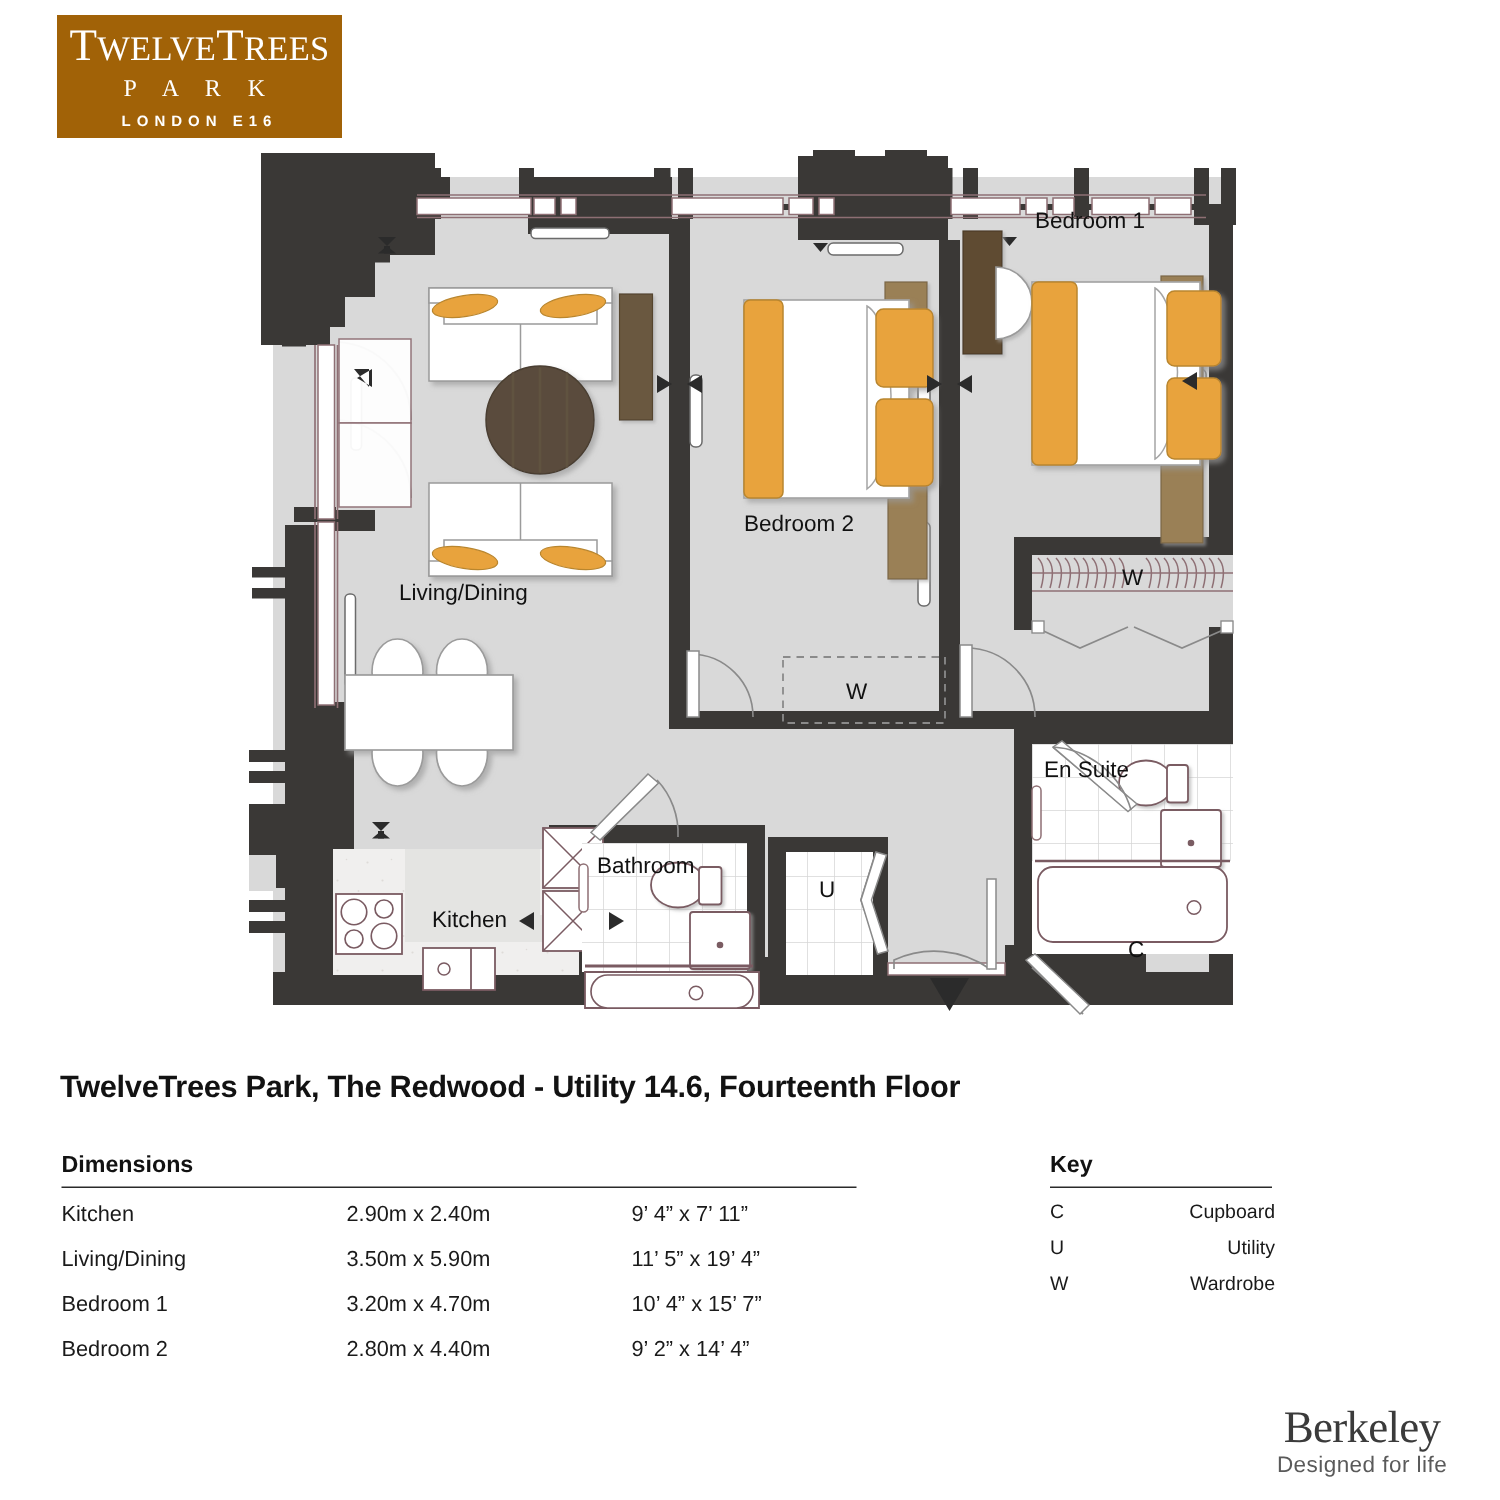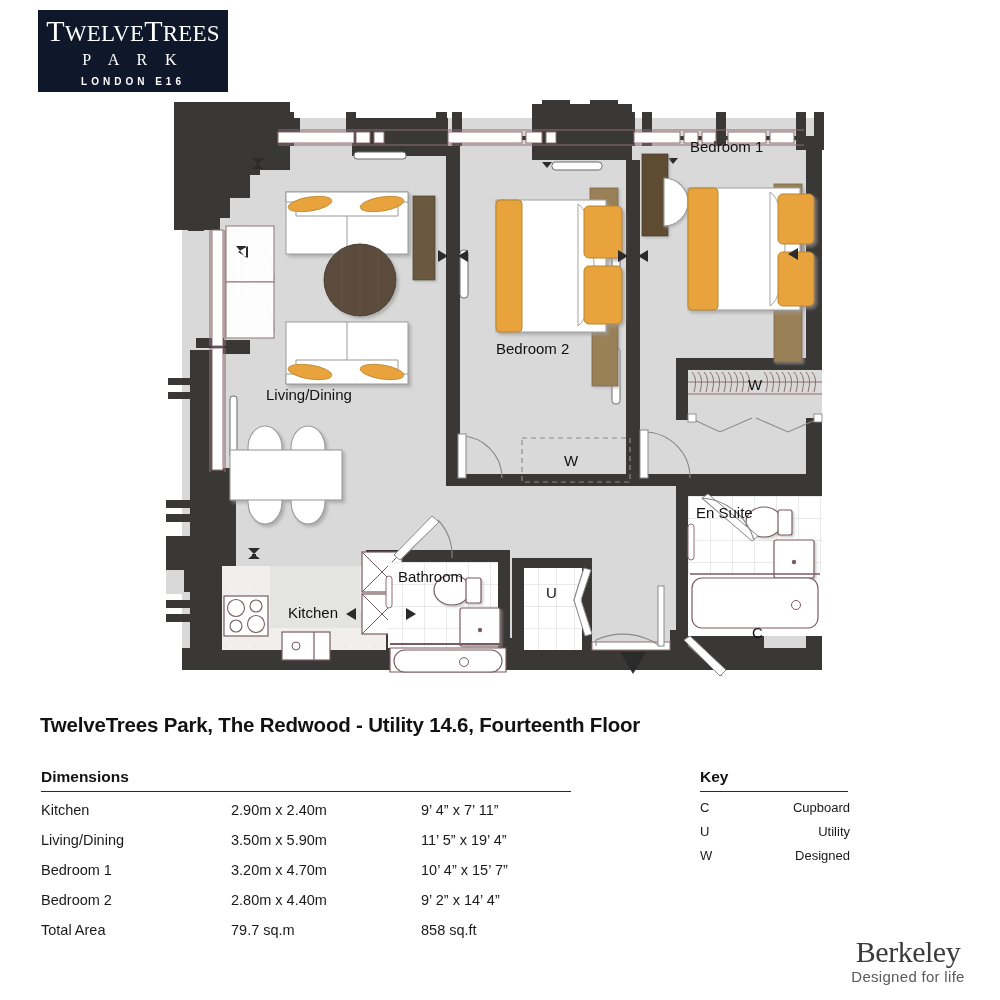--- a/index.html
+++ b/index.html
@@ -8,21 +8,21 @@
     width:1000px;height:1000px;
     background:#ffffff;
     font-family:"Liberation Sans", sans-serif;
     color:#1a1a1a;
     position:relative;
     overflow:hidden;
   }
   
   #logo-box{
     position:absolute;left:38px;top:10px;width:190px;height:82px;
-    background:#0f172a;
+    background:#a16207;
     display:flex;flex-direction:column;align-items:center;justify-content:center;
   }
   #logo-line1{
     color:#ffffff;font-size:23px;letter-spacing:0.2px;
     font-family:"Liberation Serif", serif;font-weight:400;
     white-space:nowrap;line-height:1;
   }
   #logo-line1 .cap{font-size:30px;}
   #logo-line2{
     color:#ffffff;font-size:16px;letter-spacing:7px;margin-top:5px;
@@ -491,43 +491,38 @@
       <div class="dim-row">
         <div class="dim-room">Bedroom 1</div>
         <div class="dim-m">3.20m x 4.70m</div>
         <div class="dim-ft">10’ 4” x 15’ 7”</div>
       </div>
       <div class="dim-row">
         <div class="dim-room">Bedroom 2</div>
         <div class="dim-m">2.80m x 4.40m</div>
         <div class="dim-ft">9’ 2” x 14’ 4”</div>
       </div>
-      <div class="dim-row">
-        <div class="dim-room">Total Area</div>
-        <div class="dim-m">79.7 sq.m</div>
-        <div class="dim-ft">858 sq.ft</div>
-      </div>
     </div>
 </div>
 
 <div id="keybox">
   <div id="key-head">Key</div>
   <div id="key-rule"></div>
   <div id="key-rows">
       <div class="key-row">
         <div class="key-sym">C</div>
         <div class="key-label">Cupboard</div>
       </div>
       <div class="key-row">
         <div class="key-sym">U</div>
         <div class="key-label">Utility</div>
       </div>
       <div class="key-row">
         <div class="key-sym">W</div>
-        <div class="key-label">Designed</div>
+        <div class="key-label">Wardrobe</div>
       </div>
     </div>
 </div>
 
 <div id="berkeley">
   <div id="berk-name">Berkeley</div>
   <div id="berk-tag">Designed for life</div>
 </div>
 
 </body></html>

